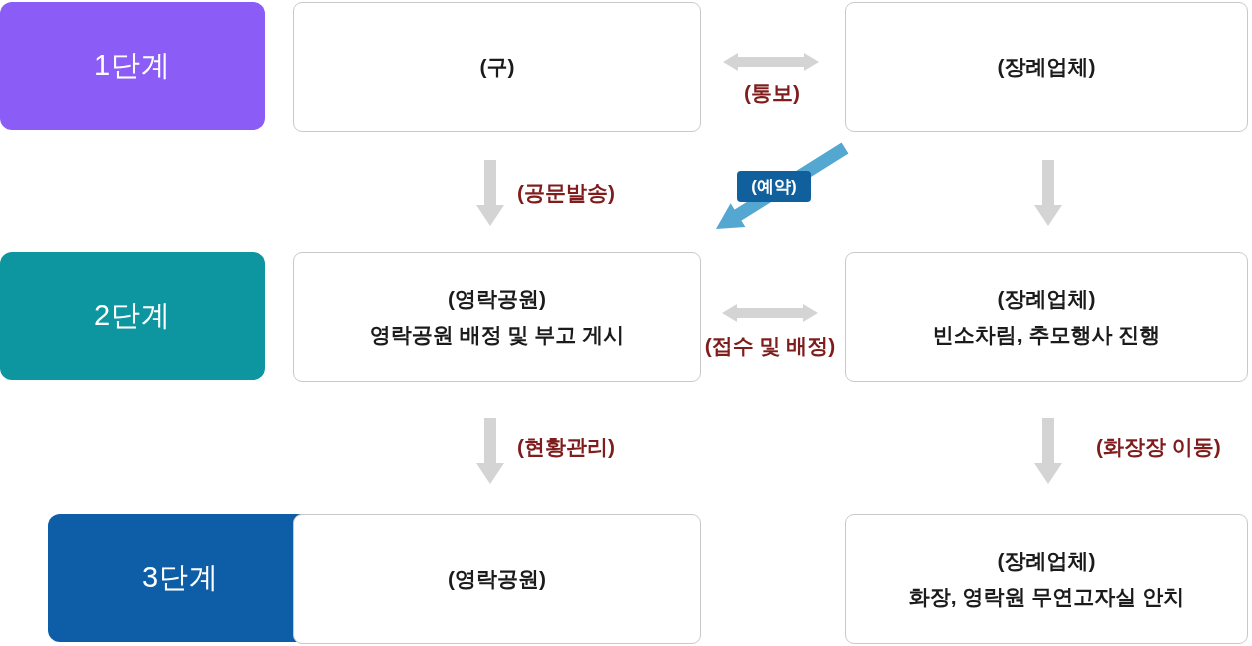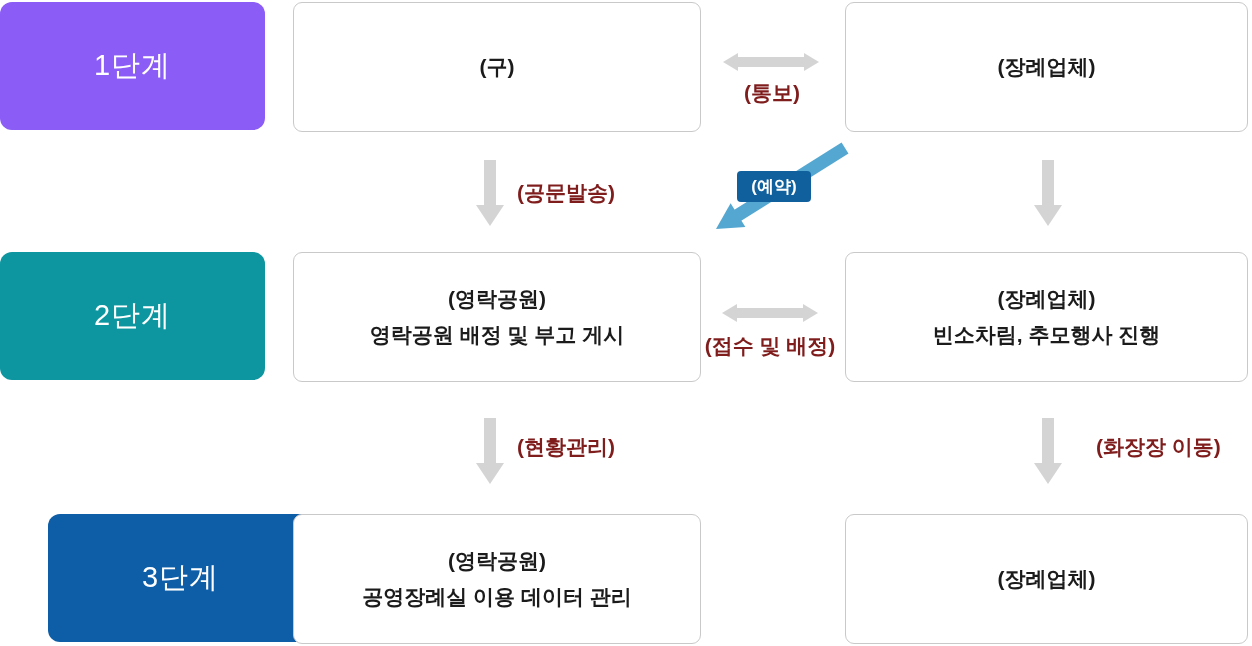--- a/index.html
+++ b/index.html
@@ -114,19 +114,19 @@
   <div class="alabel" style="left:517px;top:434px;">(현황관리)</div>
 
   <div class="down-arrow" style="left:1034px;top:418px;">
     <div class="shaft"></div>
       <div class="head"></div>
   </div>
   <div class="alabel" style="left:1096px;top:434px;">(화장장 이동)</div>
 
   <div class="pbox col-mid row3">
     <span>(영락공원)</span>
-    <span>공영장례실 이용 데이터 관리</span>
   </div>
   <div class="pbox col-right row3">
     <span>(장례업체)</span>
+    <span>화장, 영락원 무연고자실 안치</span>
   </div>
 
 </div>
 
 </body></html>

